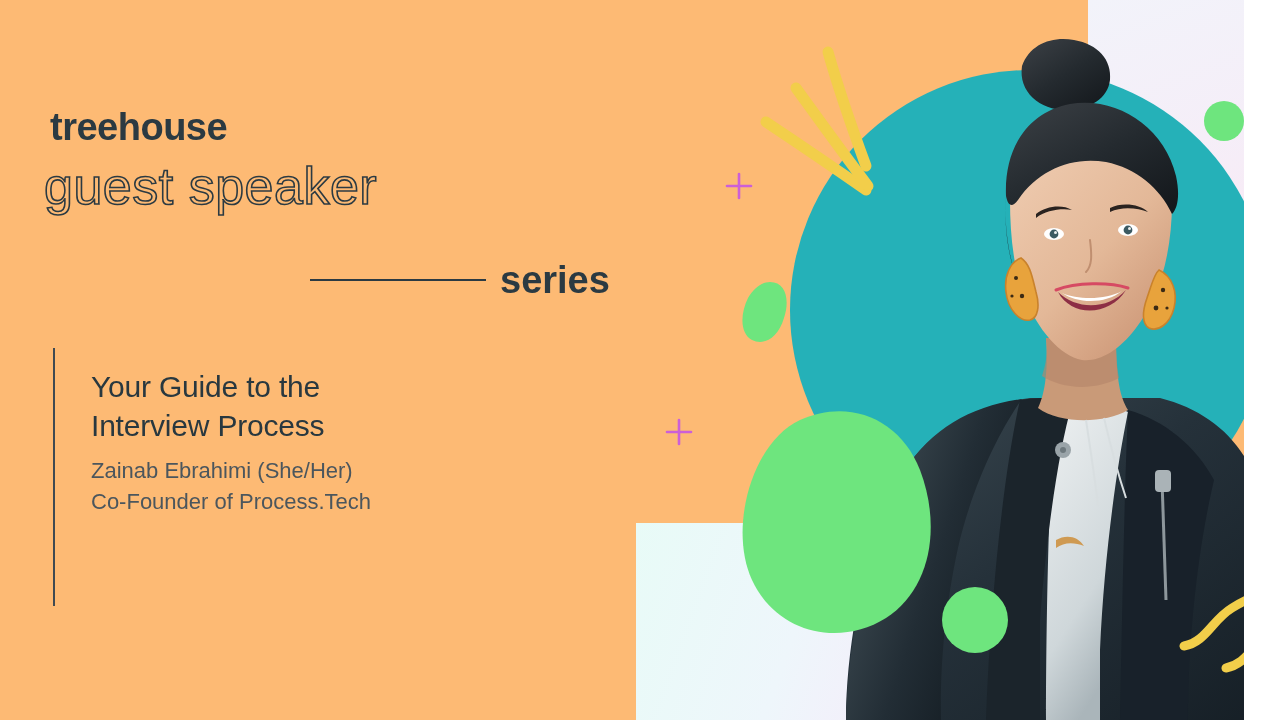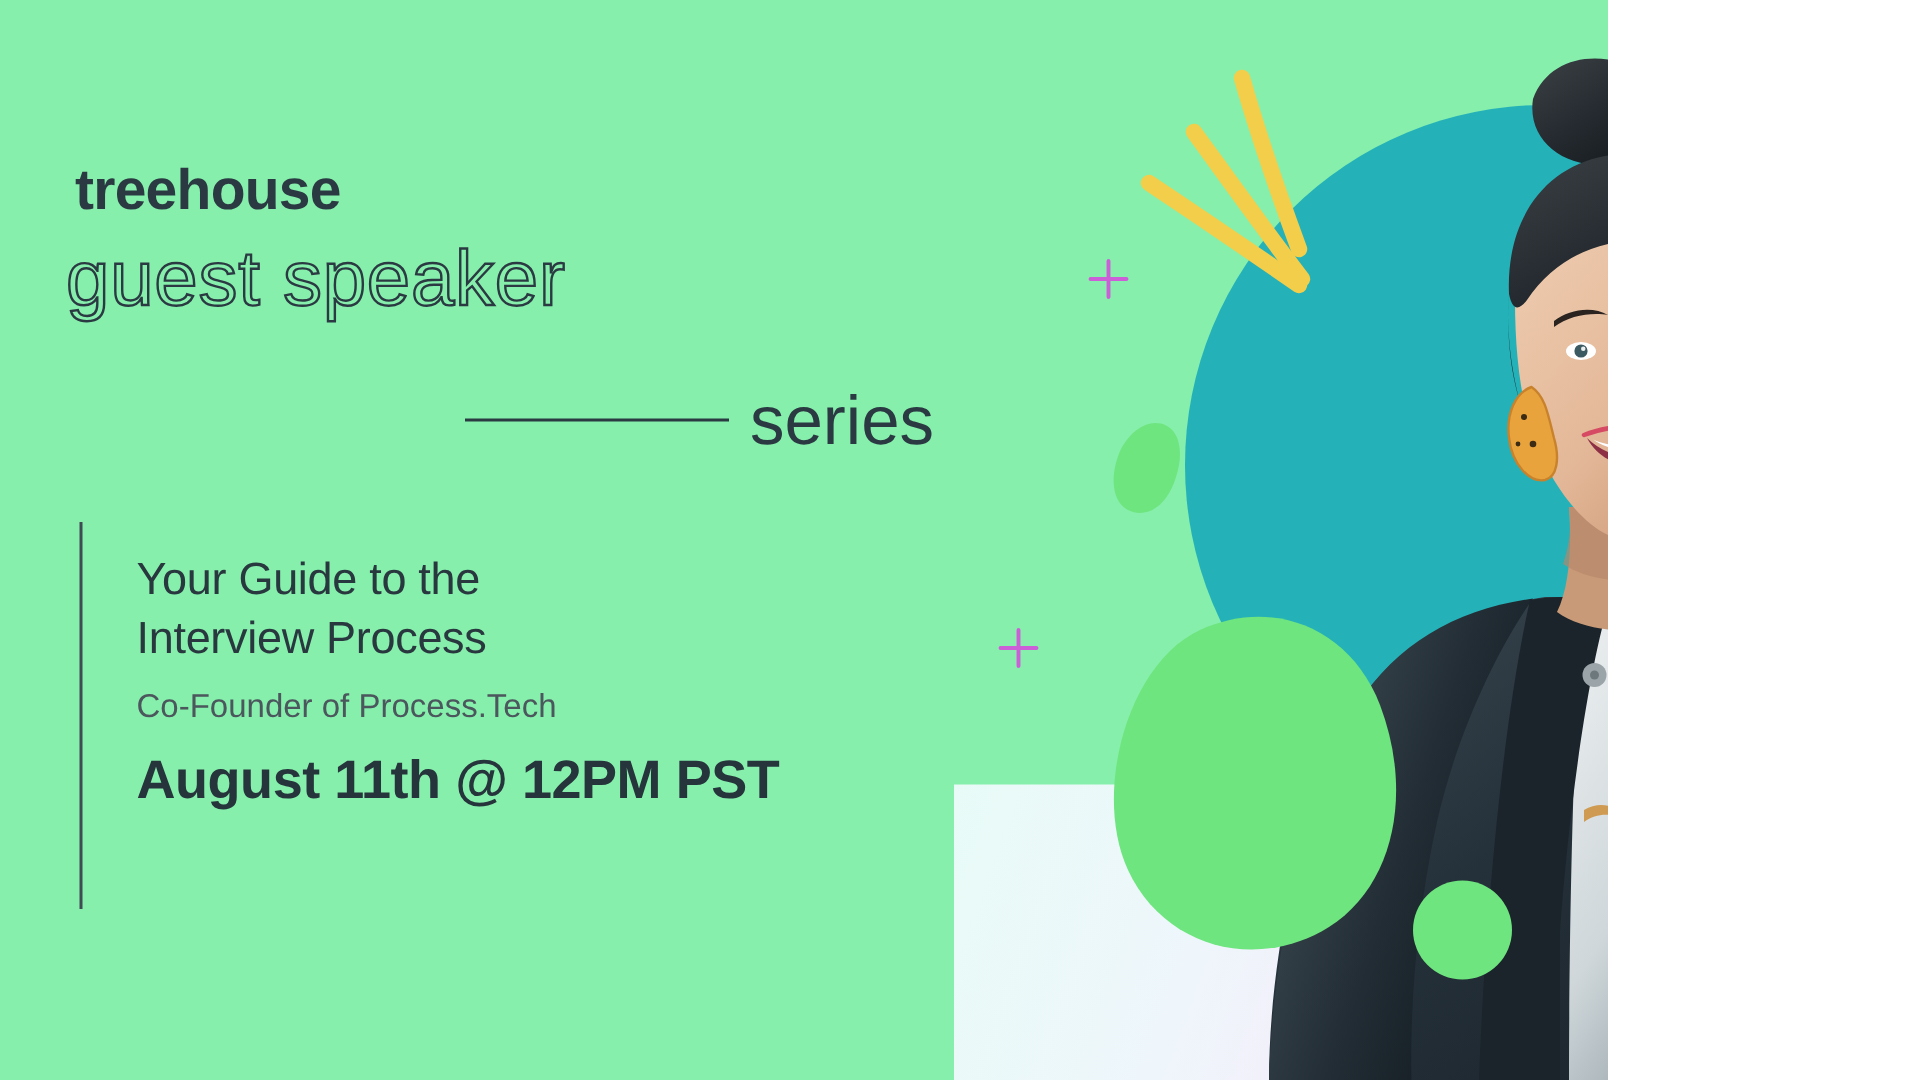--- a/index.html
+++ b/index.html
@@ -6,24 +6,24 @@
   html, body {
     margin: 0;
     padding: 0;
     background: #ffffff;
   }
   body {
     font-family: "Liberation Sans", sans-serif;
   }
   #slide {
     position: relative;
-    width: 1072px;
+    width: 1244px;
     height: 720px;
     overflow: hidden;
-    background: #86efac;
+    background: #fdba74;
   }
 
   
   .grad-panel {
     position: absolute;
     pointer-events: none;
   }
   #grad-top-right {
     left: 1088px;
     top: 0;
@@ -90,22 +90,22 @@
     display: flex;
     align-items: center;
   }
   #series-rule {
     width: 176px;
     height: 1.6px;
     background: #2b3a42;
     margin-right: 14px;
   }
   #series-label {
-    font-size: 46px;
-    font-weight: 400;
+    font-size: 38px;
+    font-weight: 700;
     color: #2b3a42;
     line-height: 1;
     letter-spacing: 0px;
   }
 
   #vrule {
     position: absolute;
     left: 53px;
     top: 348px;
     width: 1.6px;
@@ -308,19 +308,19 @@
     <div id="series-row">
       <div id="series-rule"></div>
       <div id="series-label">series</div>
     </div>
 
     <div id="vrule"></div>
 
     <div id="detail-block">
       <div id="talk-title">Your Guide to the
 Interview Process</div>
+      <div class="speaker-line">Zainab Ebrahimi (She/Her)</div>
       <div class="speaker-line">Co-Founder of Process.Tech</div>
-      <div id="datetime">August 11th @ 12PM PST</div>
     </div>
 
   </div>
 
 </div>
 
 </body></html>

